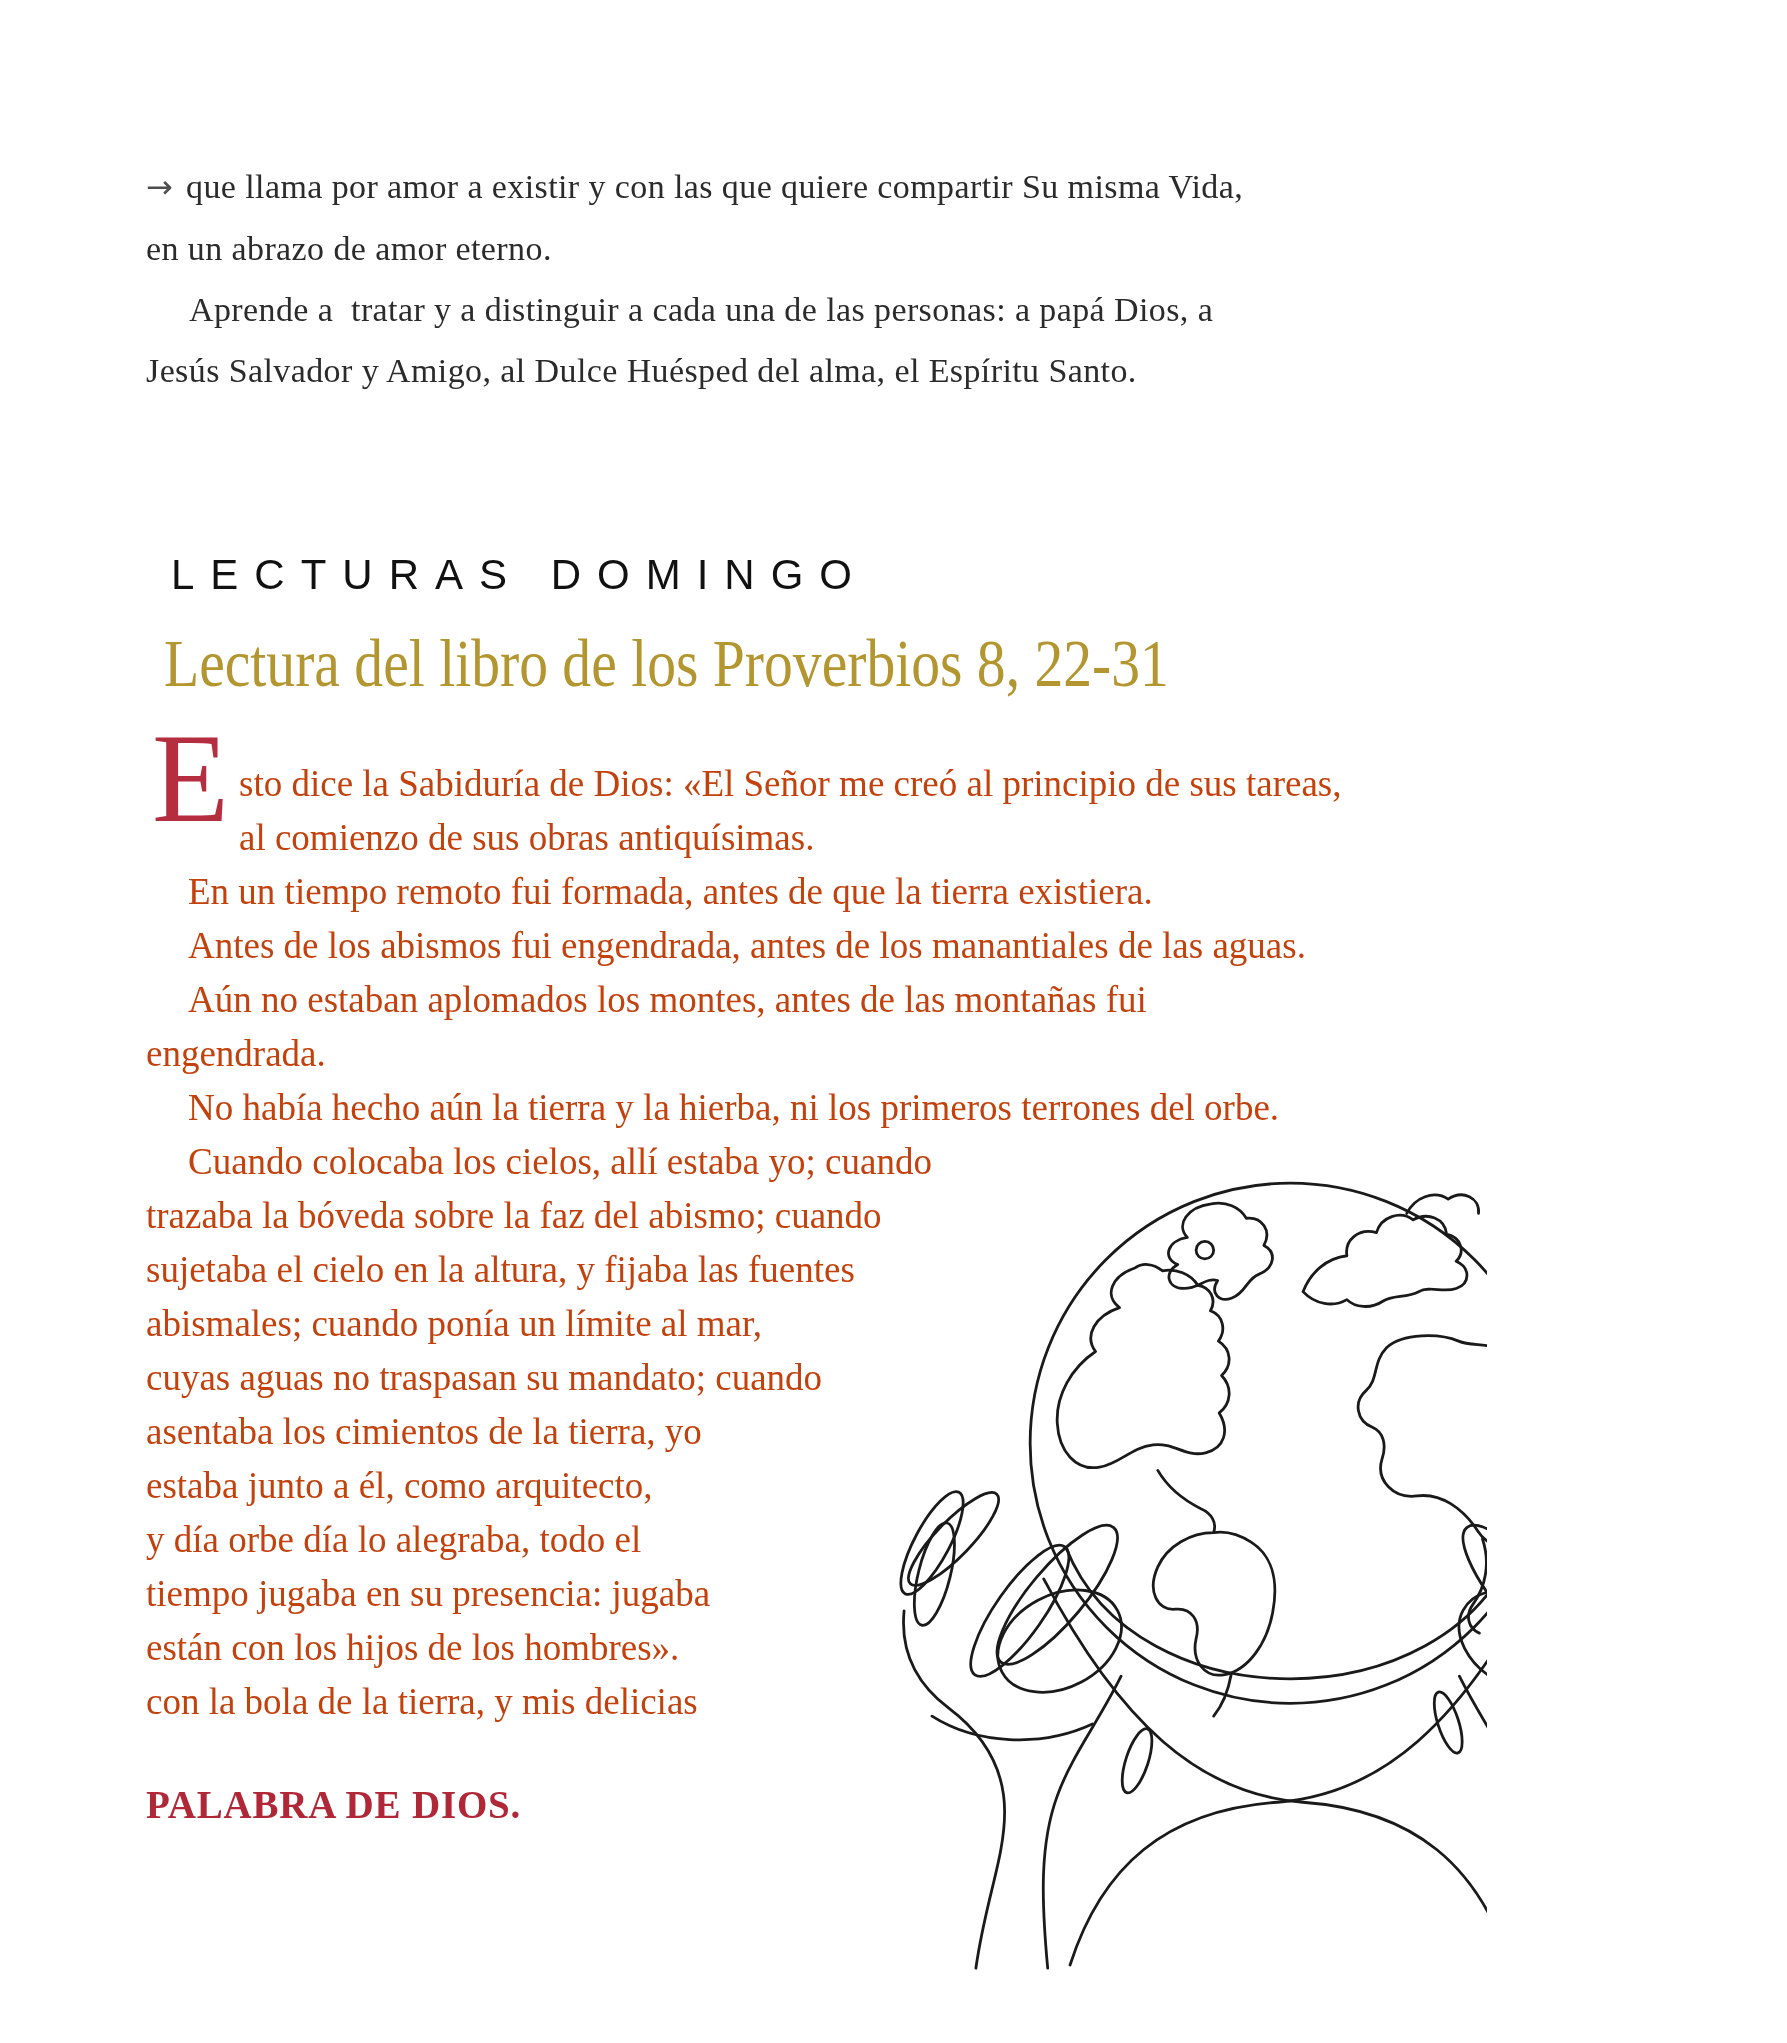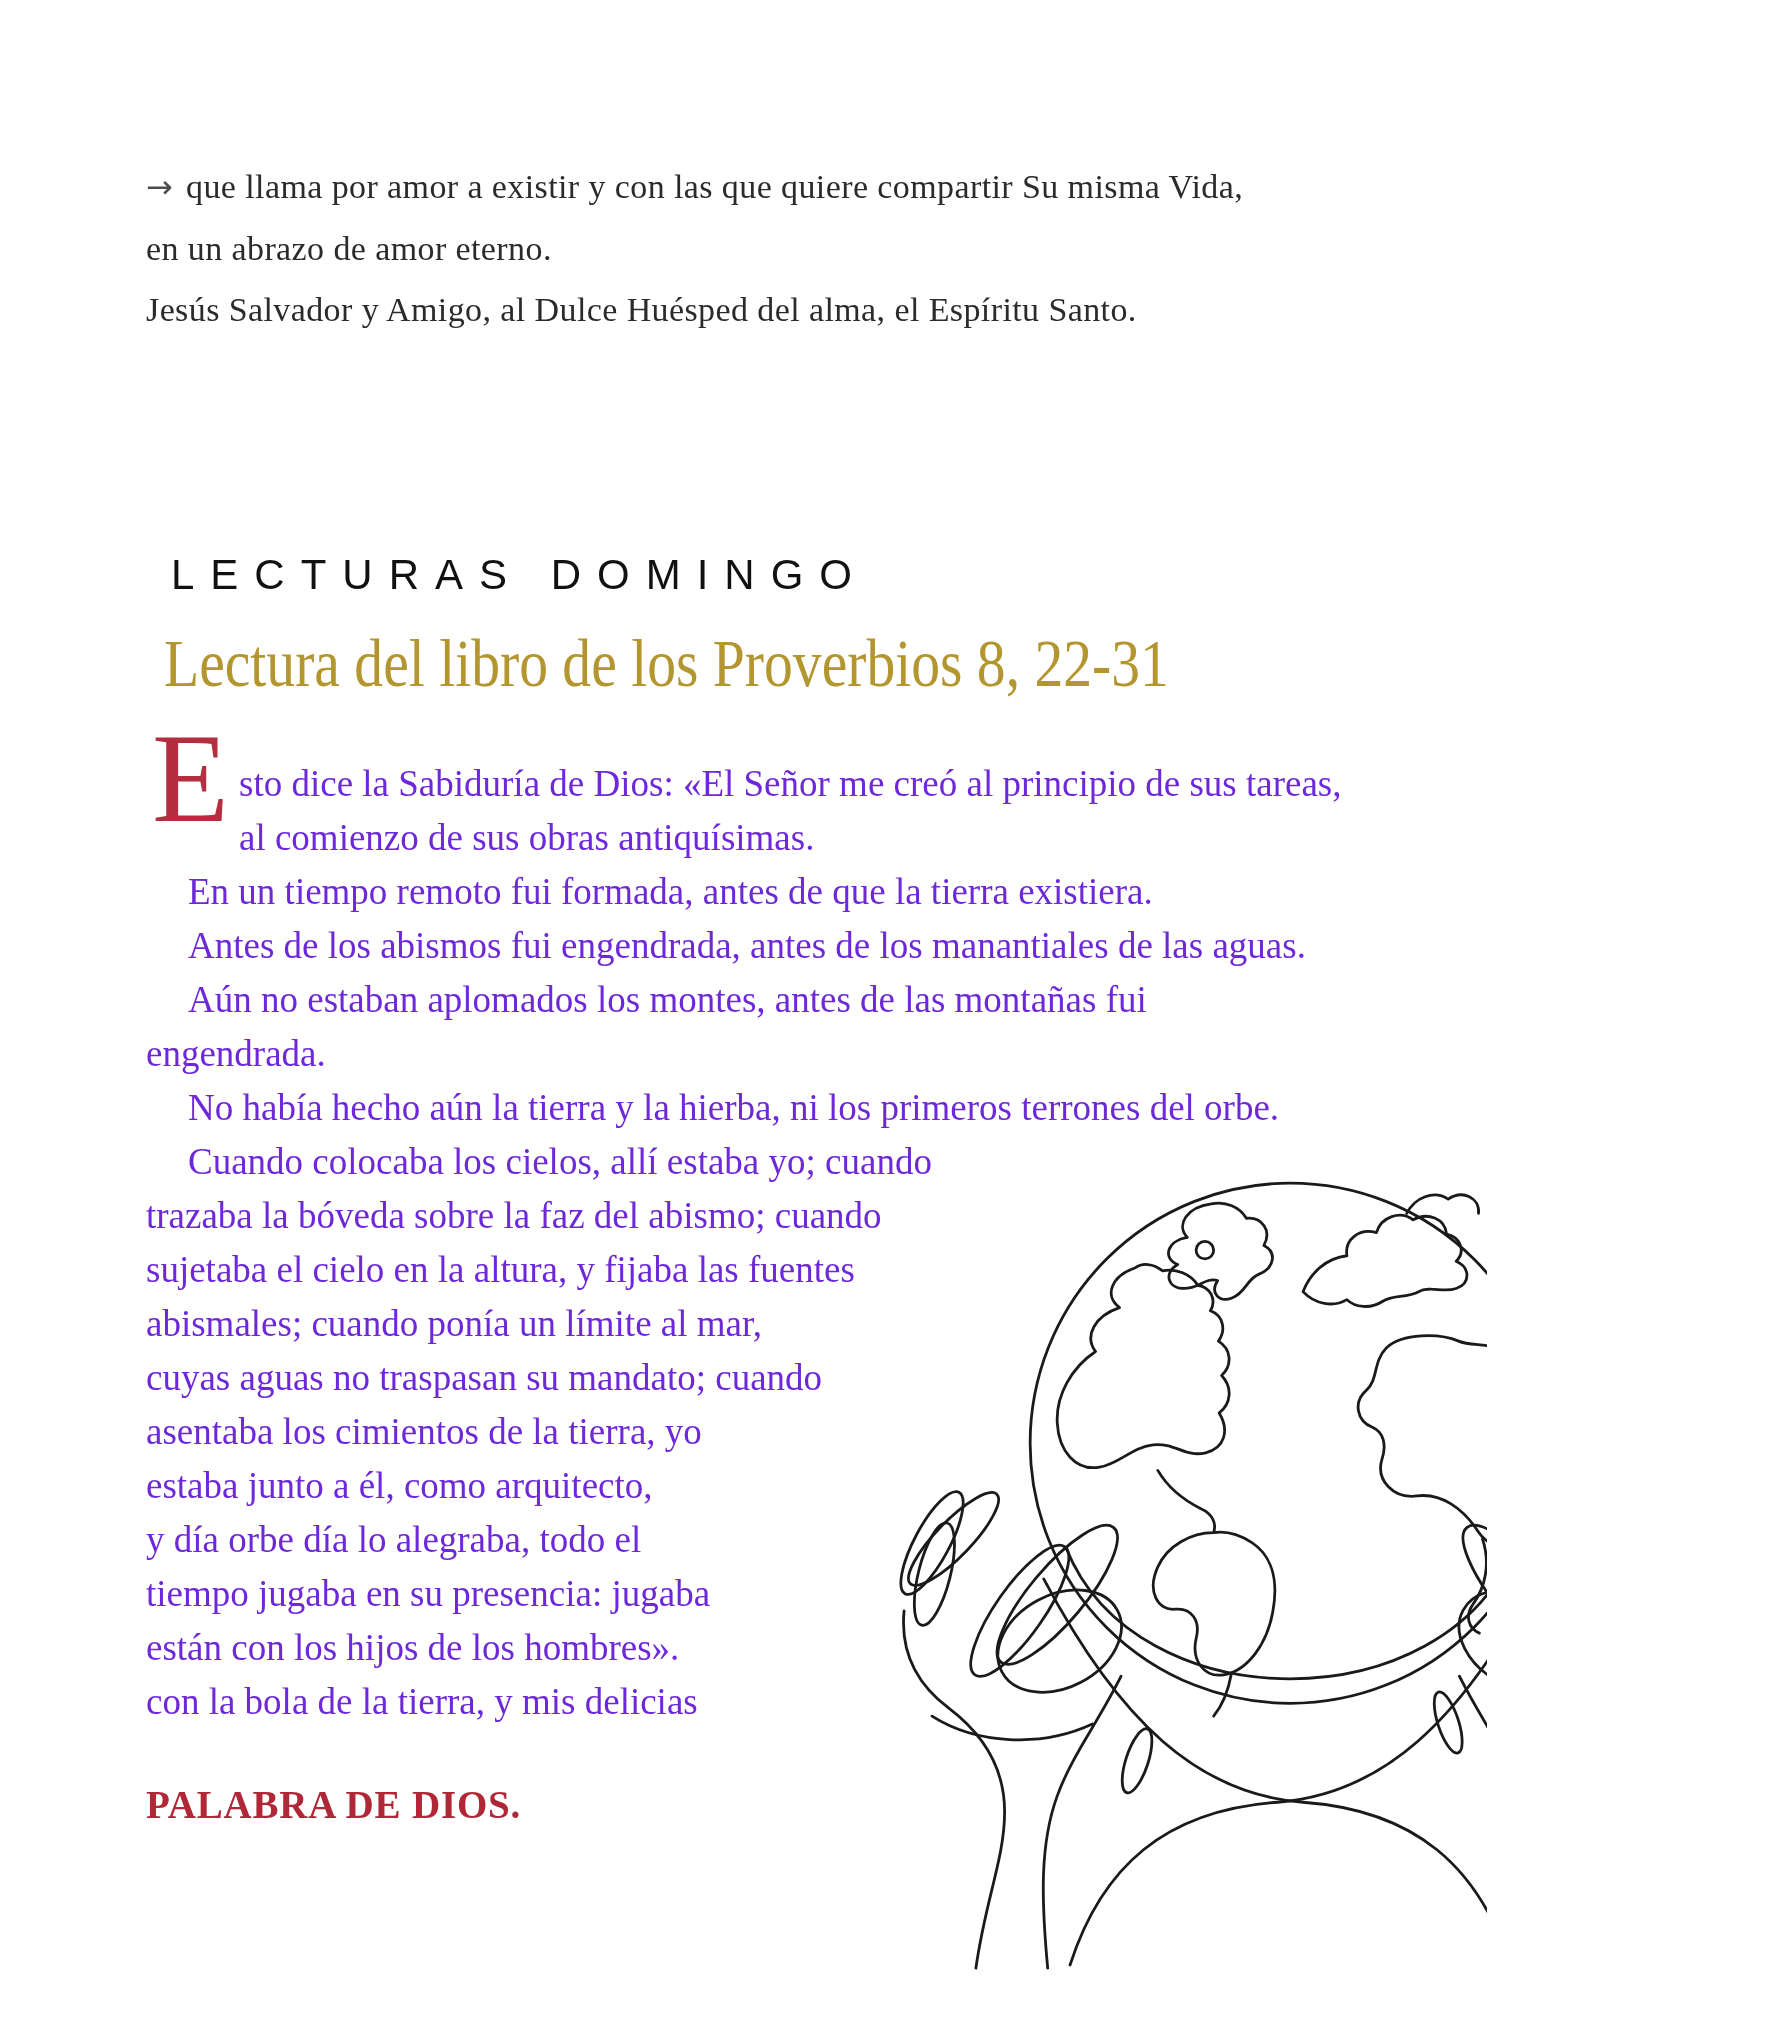--- a/index.html
+++ b/index.html
@@ -64,21 +64,21 @@
   
   .reading {
     position: absolute;
     left: 146px;
     top: 757px;
   }
   .reading .line {
     white-space: pre;
     font-size: 37px;
     line-height: 54px;
-    color: #6d28d9;
+    color: #c2410c;
   }
   .reading .line.shift { margin-left: 93px; }
   .reading .line.ind { padding-left: 42px; }
 
   .dropcap {
     position: absolute;
     left: 152px;
     top: 716px;
     font-size: 126px;
     line-height: 126px;
@@ -116,20 +116,21 @@
   }
 </style>
 </head>
 <body>
 
 <div class="page">
 
   <div class="intro">
     <div class="line"><span class="arrow">→</span><span>que llama por amor a existir y con las que quiere compartir Su misma Vida,</span></div>
     <div class="line">en un abrazo de amor eterno.</div>
+    <div class="line ind">Aprende a  tratar y a distinguir a cada una de las personas: a papá Dios, a</div>
     <div class="line">Jesús Salvador y Amigo, al Dulce Huésped del alma, el Espíritu Santo.</div>
   </div>
 
   <div class="kicker">LECTURAS DOMINGO</div>
 
   <div class="gold-title">Lectura del libro de los Proverbios 8, 22-31</div>
 
   <div class="dropcap">E</div>
 
   <div class="reading">

